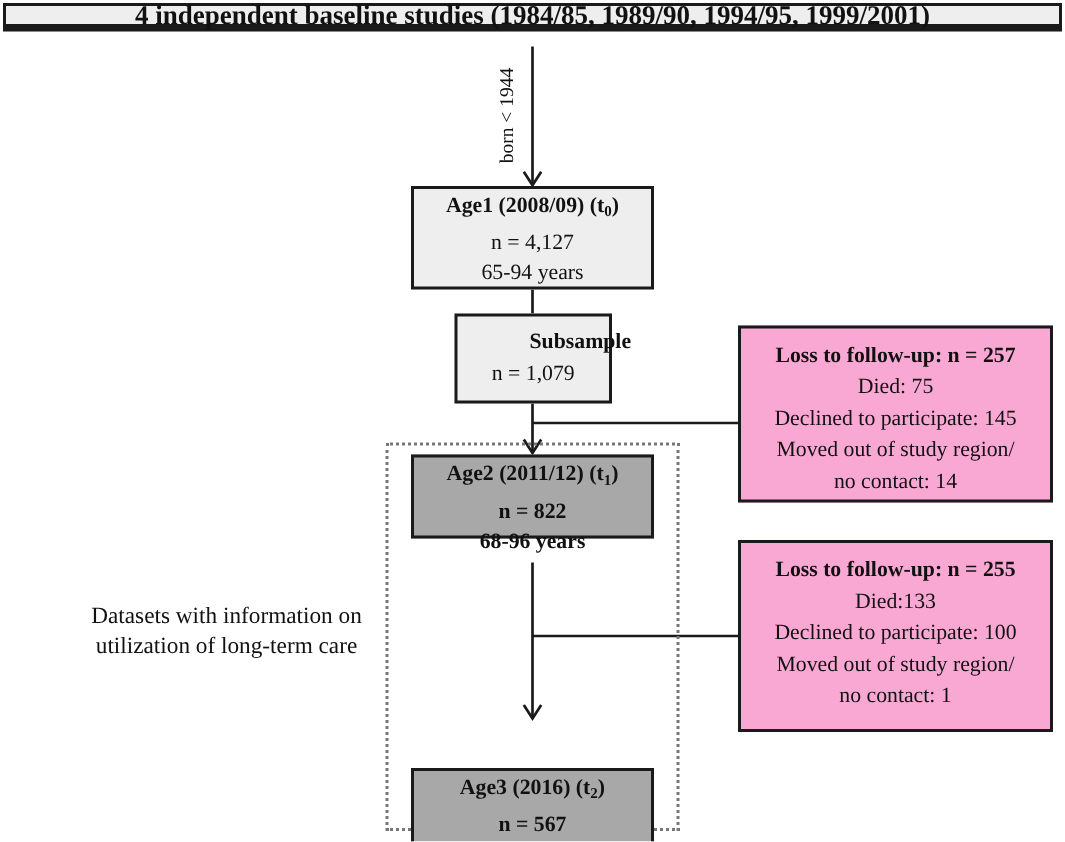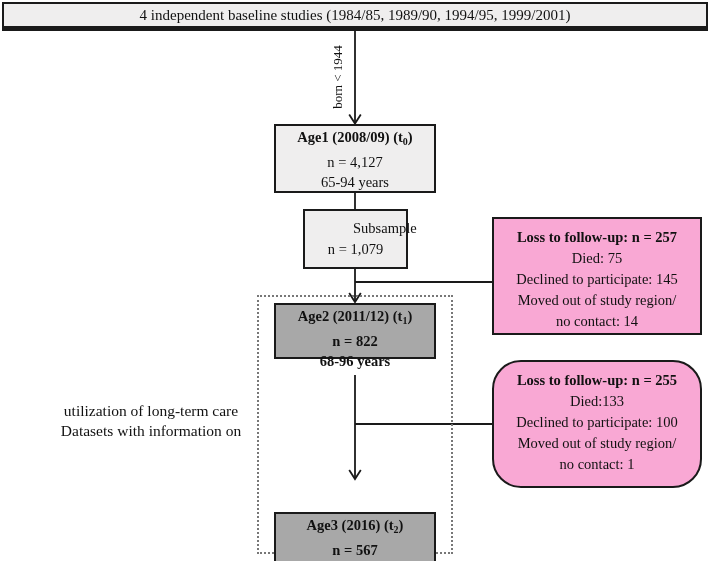--- a/index.html
+++ b/index.html
@@ -22,43 +22,43 @@
   .box{
     position:absolute;
     box-sizing:border-box;
     border:2px solid var(--border);
     text-align:center;
     background:#fff;
   }
   .light{background:var(--box-light);}
   .dark{background:var(--box-dark);}
   .banner{
-    left:2px;top:2px;width:706px;height:29px;
+    left:2px;top:2px;width:706px;height:19px;
     border-bottom-width:5px;
     display:flex;align-items:center;justify-content:center;
-    font-weight:normal;font-size:15px;
+    font-weight:bold;font-size:18px;
   }
   .age-box{left:274px;width:162px;padding-top:1px;font-size:14.5px;line-height:20px;}
   #age1{top:124px;height:69px;}
   #age2{top:303px;height:56px;font-weight:bold;}
   #age3{top:480px;height:70px;font-weight:bold;margin-top:32px;}
   .age-title{font-weight:bold;}
   sub.tsub{font-size:10px;vertical-align:-3px;font-weight:bold;}
   #subsample{
     left:303px;top:209px;width:105px;height:60px;
     padding-top:7px;font-size:14.5px;line-height:21px;
   }
-  #subsample .sub-title{font-weight:normal;padding-left:48px;}
+  #subsample .sub-title{font-weight:bold;padding-left:48px;}
   .loss-box{
     left:492px;width:210px;
     background:#f9a8d4;
     padding-top:8px;font-size:14.5px;line-height:21px;
   }
   #loss1{top:217px;height:118px;}
-  #loss2{top:360px;height:128px;border-radius:29px;}
+  #loss2{top:360px;height:128px;}
   .loss-title{font-weight:bold;}
   #dotted-frame{
     position:absolute;left:257px;top:295px;width:196px;height:259px;
     box-sizing:border-box;
     border:2px dotted #777;
     background:transparent;
   }
   #born-label{
     position:absolute;left:288px;top:69px;width:100px;height:16px;
     text-align:center;font-size:13px;line-height:16px;
@@ -140,17 +140,17 @@
 
   <div id="age3" class="box dark age-box">
     <div class="age-title">
       <span>Age3 (2016) (t</span><sub class="tsub">2</sub><span>)</span>
     </div>
     <div>n = 567</div>
     <div>72-96 years</div>
   </div>
 
   <div id="side-note">
+    <div>Datasets with information on</div>
     <div>utilization of long-term care</div>
-    <div>Datasets with information on</div>
   </div>
 
 </div>
 
 </body></html>

